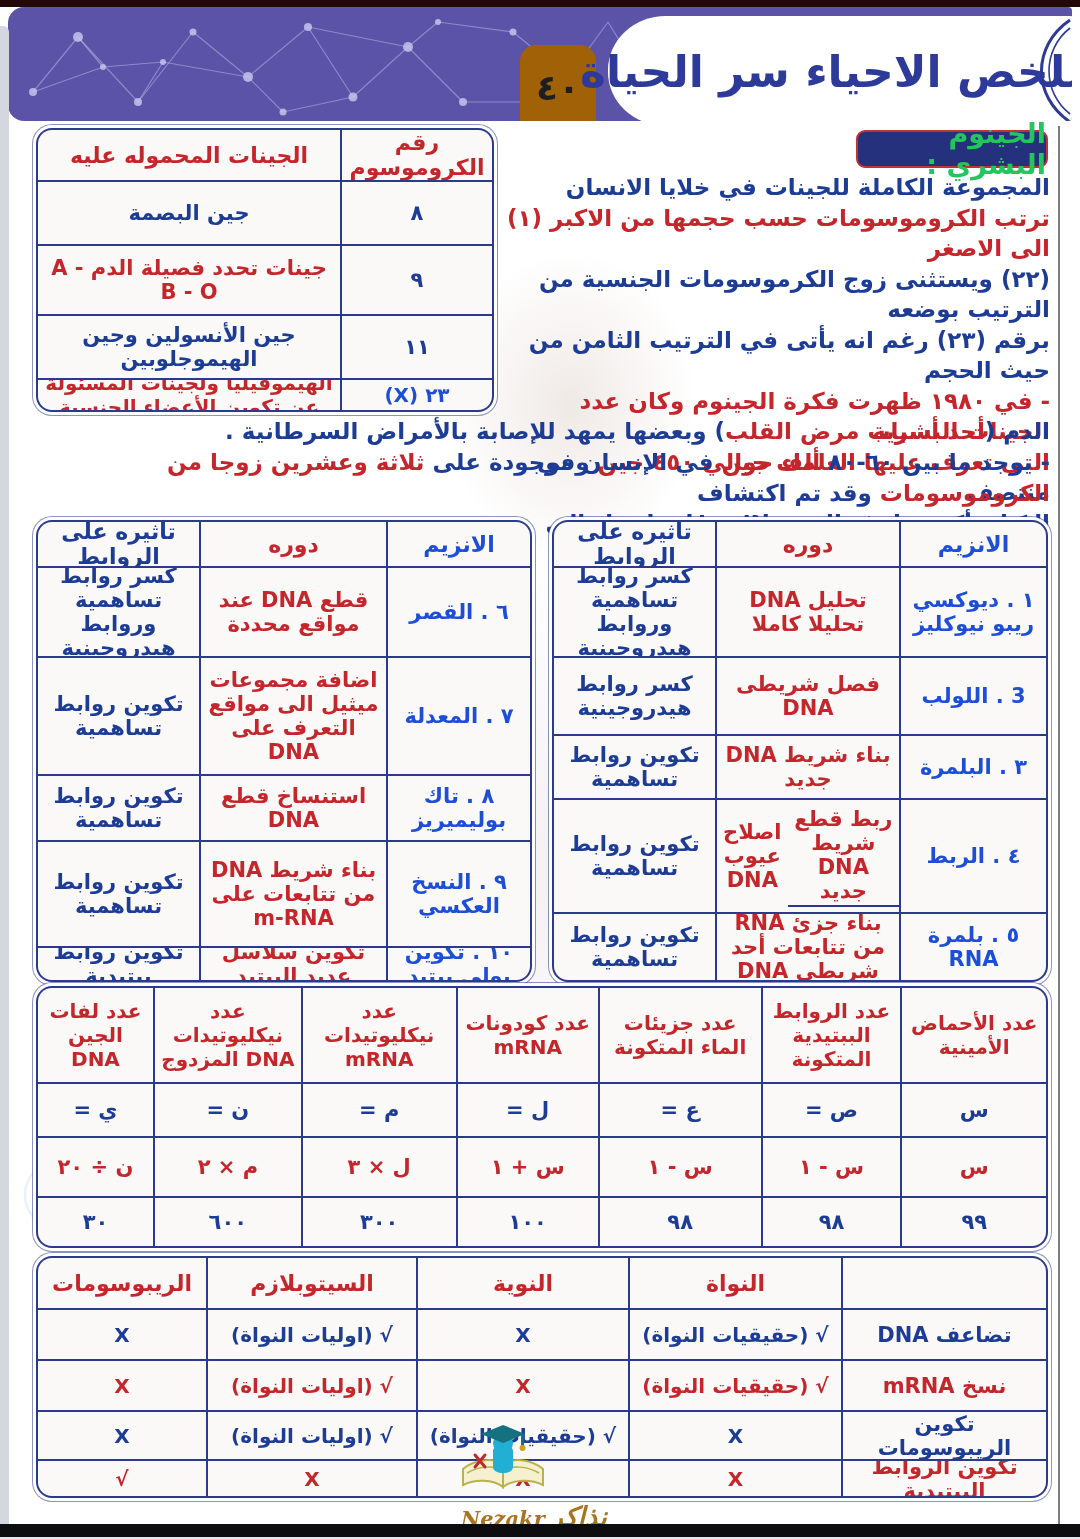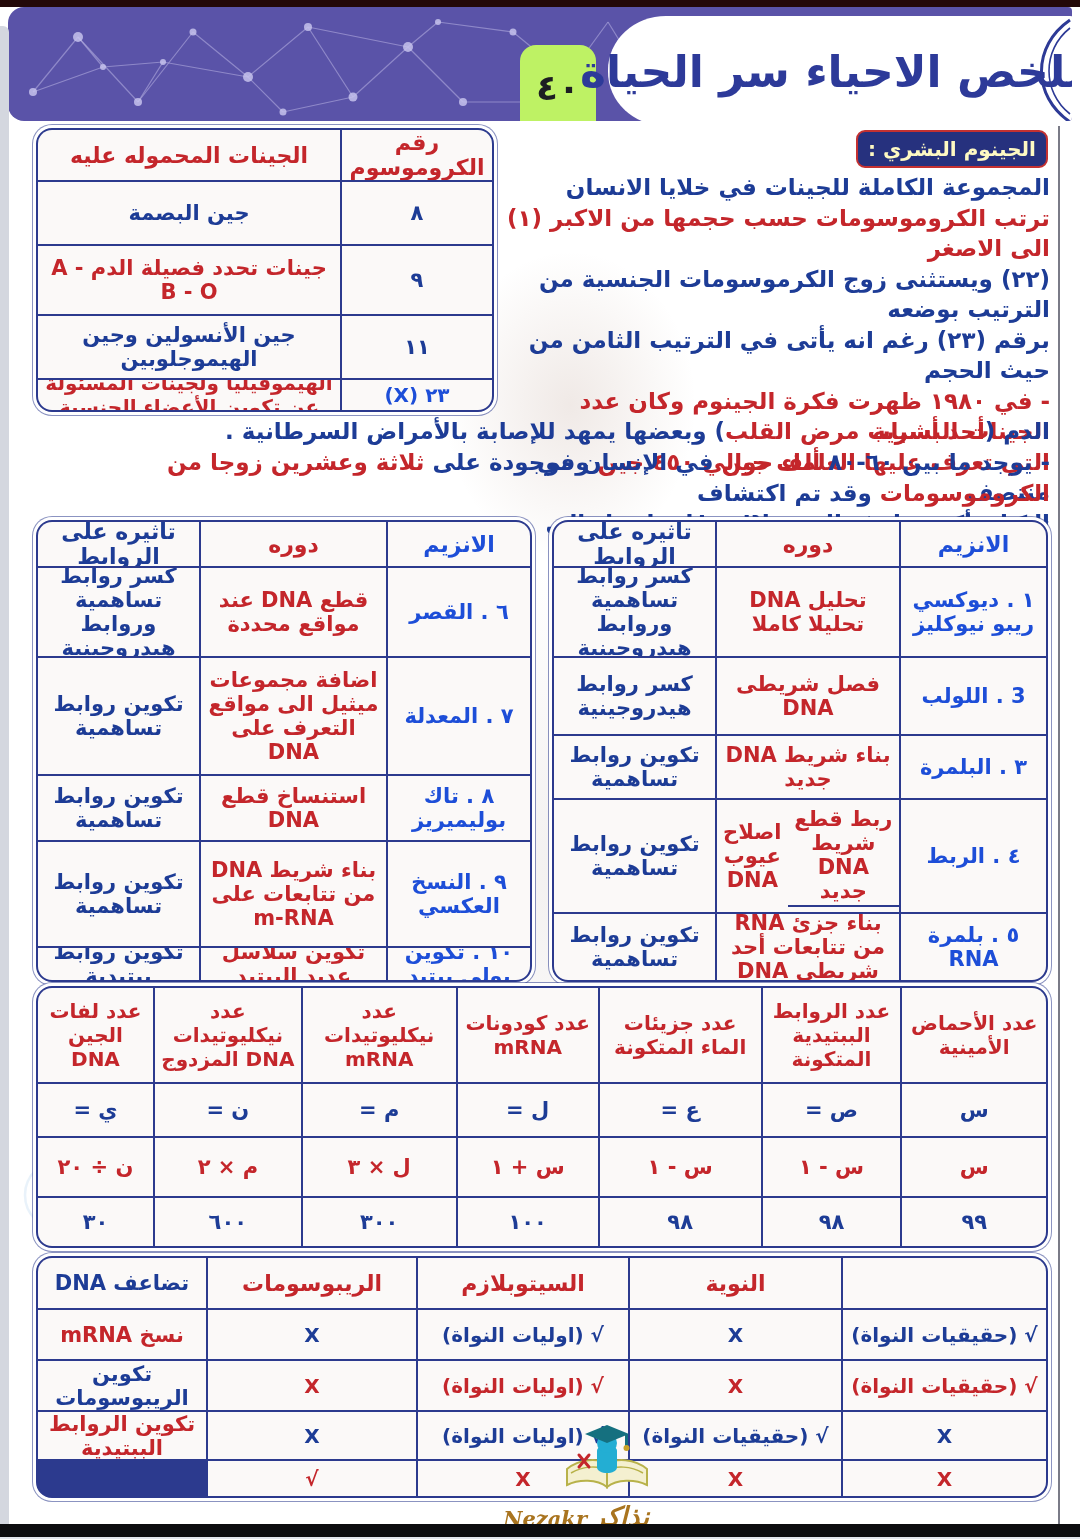--- a/index.html
+++ b/index.html
@@ -9,52 +9,52 @@
   
   .top-strip { position:absolute; left:0; top:0; width:1080px; height:7px; background:#230808; }
   .left-strip { position:absolute; left:0; top:26px; width:9px; height:1513px; background:#d4d7df; border-radius:0 6px 6px 0; }
   .right-line { position:absolute; left:1058px; top:126px; width:2px; height:1400px; background:rgba(50,52,70,.65); }
   .bottom-bar { position:absolute; left:0; top:1524px; width:1080px; height:13px; background:#0d0d0f; }
   .bottom-gray { position:absolute; left:0; top:1537px; width:1080px; height:2px; background:#e2e5ec; }
 
   
   .banner { position:absolute; left:8px; top:7px; width:1064px; height:114px; background:#5a53a8; border-radius:16px 4px 4px 16px; overflow:hidden; }
   .banner svg { position:absolute; inset:0; }
-  .page-tab { position:absolute; left:512px; top:38px; width:76px; height:84px; background:#bef264; border-radius:16px 16px 0 0; display:flex; align-items:center; justify-content:center; font-size:36px; font-weight:700; color:#1d1d22; }
+  .page-tab { position:absolute; left:512px; top:38px; width:76px; height:84px; background:#a16207; border-radius:16px 16px 0 0; display:flex; align-items:center; justify-content:center; font-size:36px; font-weight:700; color:#1d1d22; }
   .title-zone { position:absolute; left:600px; top:9px; width:466px; height:110px; background:#ffffff; border-radius:58px 4px 4px 58px / 54px 4px 4px 54px; display:flex; align-items:center; justify-content:center; }
   .title-zone .arc { position:absolute; left:2px; top:2px; height:106px; width:52px; }
   .page-title { font-size:44px; font-weight:700; color:#2d3a99; white-space:nowrap; padding-right:8px; }
 
   
   .watermark { position:absolute; left:250px; top:230px; width:640px; height:1030px; pointer-events:none;
     background:
       radial-gradient(ellipse 180px 220px at 50% 17%, rgba(160,120,100,.16), rgba(160,120,100,0) 70%),
       radial-gradient(ellipse 300px 420px at 50% 62%, rgba(150,130,125,.12), rgba(150,130,125,0) 72%);
   }
   .dna-doodle { position:absolute; left:14px; top:1150px; opacity:.55; pointer-events:none; }
 
   
   .tbl { position:absolute; display:grid; gap:2px; background:#2c3a8e; border:2px solid #2c3a8e; border-radius:16px; overflow:hidden; box-shadow:0 0 0 3px #ffffff, 0 0 0 4px rgba(44,58,142,.55); }
   .tbl > div { background:#fbf9f8; display:flex; align-items:center; justify-content:center; text-align:center; padding:3px 6px; font-weight:700; overflow:hidden; }
   .c-red { color:#c4262b; } .c-blue { color:#1d3c96; } .c-ink { color:#1d4ed8; }
   .fs21 { font-size:21px; } .fs22 { font-size:22px; } .fs20 { font-size:20px; }
 
   
-  .genome-head { position:absolute; left:856px; top:130px; width:192px; height:38px; background:#26317e; border:2px solid #c43131; border-radius:9px; color:#fef9c3; font-size:20px; font-weight:700; display:flex; align-items:center; justify-content:center; }
+  .genome-head { position:absolute; left:856px; top:130px; width:192px; height:38px; background:#26317e; border:2px solid #c43131; border-radius:9px; color:#22c55e; font-size:27px; font-weight:700; display:flex; align-items:center; justify-content:center; }
   .genome-par { position:absolute; left:502px; top:172px; width:548px; font-size:23px; font-weight:700; line-height:30.5px; text-align:right; }
   .genome-wide { position:absolute; left:36px; top:416px; width:1014px; font-size:23px; font-weight:700; line-height:31px; }
   .tc { text-align:right; }
 
   
   .split { flex-direction:row; padding:0 !important; }
   .split .p1 { flex:68 1 0; width:100%; border-bottom:2px solid #2c3a8e; display:flex; align-items:center; justify-content:center; padding:2px 6px; }
   .split .p2 { flex:40 1 0; width:100%; display:flex; align-items:center; justify-content:center; padding:10px 6px; }
 
   
-  .brand { position:absolute; left:475px; top:1421px; width:180px; text-align:right; }
+  .brand { position:absolute; left:455px; top:1421px; width:180px; text-align:left; }
   .brand .line { display:inline-block; border-bottom:3px solid #6e1016; padding:0 6px 2px 6px; margin-top:2px; }
   .brand .ar { font-size:27px; font-weight:700; font-style:italic; color:#a9741f; }
   .brand .en { font-size:21px; font-weight:700; font-style:italic; color:#a9741f; font-family:"DejaVu Serif", serif; }
 </style>
 </head>
 <body>
 
 <div class="sheet">
 
   <div class="top-strip"></div>
@@ -249,20 +249,21 @@
     <div class="c-blue fs21">٩٨</div>
     <div class="c-blue fs21">٩٨</div>
     <div class="c-blue fs21">١٠٠</div>
     <div class="c-blue fs21">٣٠٠</div>
     <div class="c-blue fs21">٦٠٠</div>
     <div class="c-blue fs21">٣٠</div>
   </div>
 
   <div class="tbl" style="left:36px; top:1256px; width:1012px; height:242px; grid-template-columns:203px 211px 210px 208px 1fr; grid-template-rows:50px 49px 49px 47px 1fr;">
     <div></div>
+    <div class="c-red fs22">النواة</div>
     <div class="c-red fs22">النوية</div>
     <div class="c-red fs22">السيتوبلازم</div>
     <div class="c-red fs22">الريبوسومات</div>
 
     <div class="c-blue fs21">تضاعف DNA</div>
     <div class="c-blue fs20">√ (حقيقيات النواة)</div>
     <div class="c-blue fs20">X</div>
     <div class="c-blue fs20">√ (اوليات النواة)</div>
     <div class="c-blue fs20">X</div>
 

